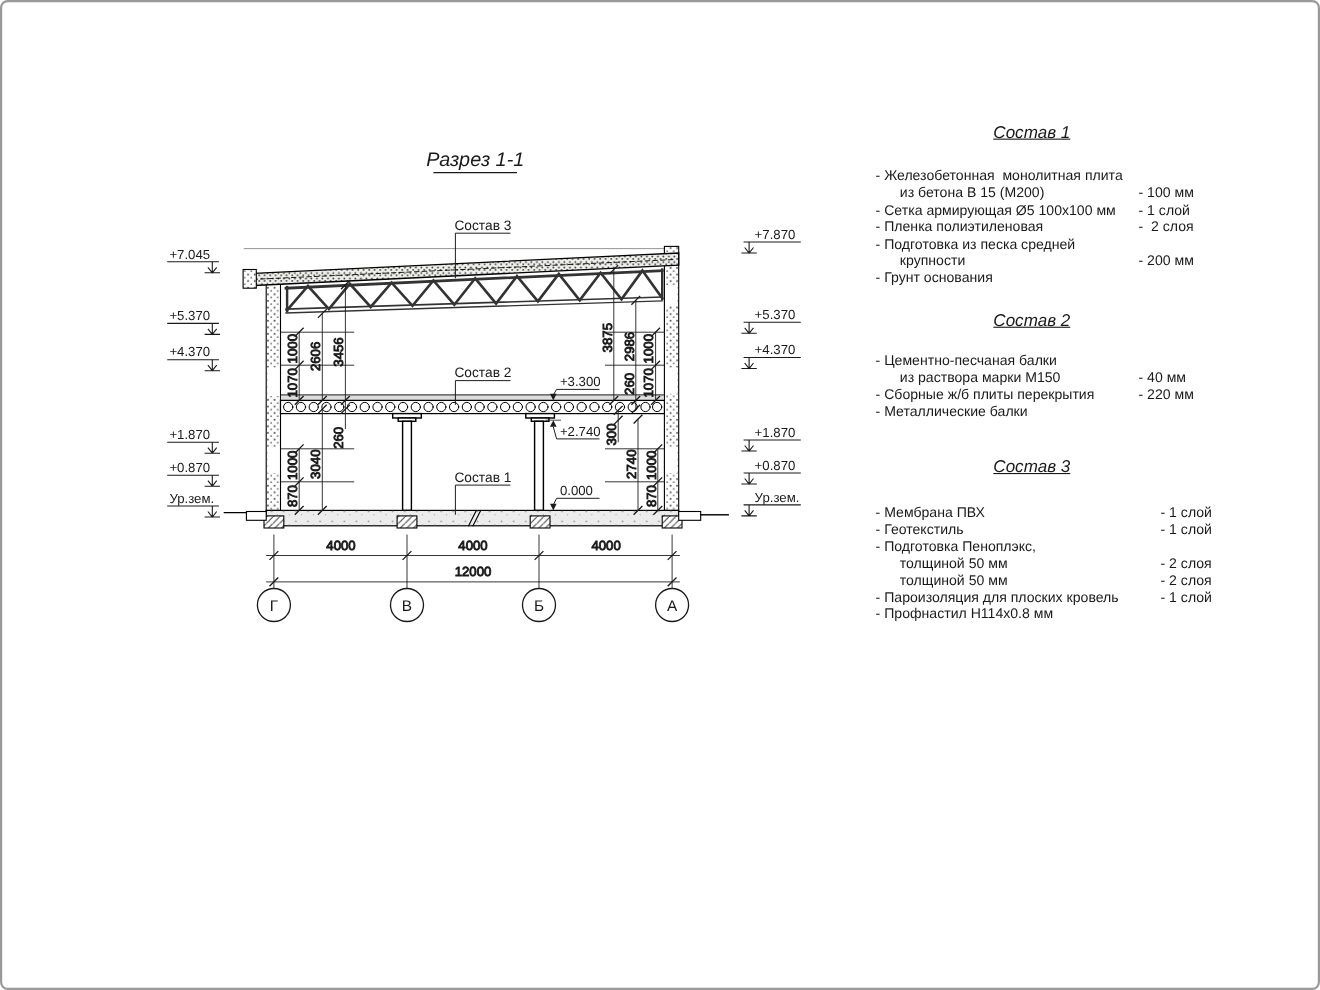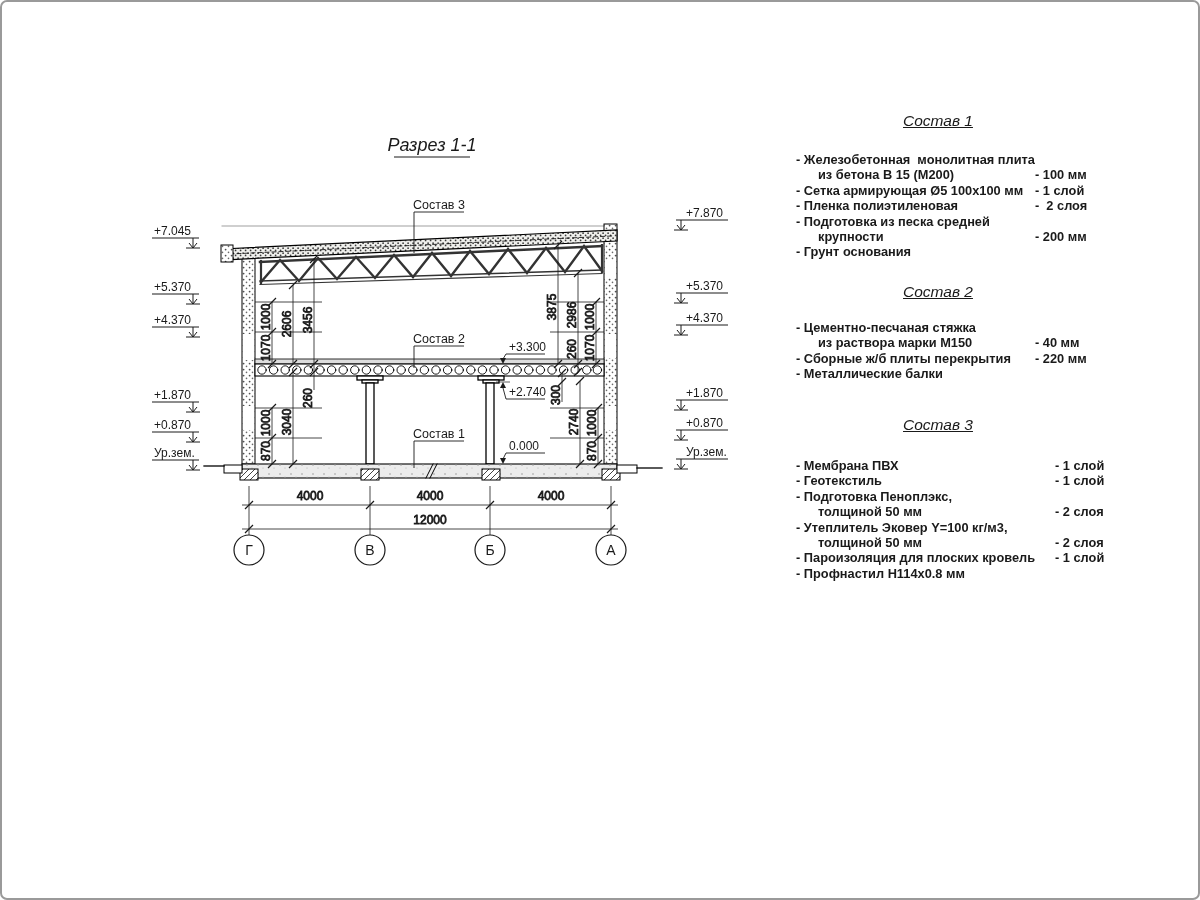--- a/index.html
+++ b/index.html
@@ -11,21 +11,21 @@
   .axistext{font-size:14px;}
   .levtext{font-size:12px;}
   .callout{font-size:12.5px;}
   .titletext{font-size:18px;font-style:italic;}
   
   #comp-panel{position:absolute;left:780px;top:0;width:418px;}
   .comp-section{position:absolute;left:0;width:418px;}
   .comp-heading{width:312px;text-align:center;font-size:15.5px;font-style:italic;
                 text-decoration:underline;}
   .comp-rows{position:absolute;left:0;top:40px;width:418px;}
-  .comp-row{position:relative;height:15.4px;line-height:15.4px;font-size:12.8px;white-space:pre;font-weight:bold;}
+  .comp-row{position:relative;height:15.4px;line-height:15.4px;font-size:12.8px;white-space:pre;}
   .comp-row .t{position:absolute;left:14px;top:0;}
   .comp-row.cont .t{left:36px;}
   .comp-row .v{position:absolute;left:253px;top:0;}
   .comp-3 .comp-row .v{left:273px;}
 </style>
 </head>
 <body>
 
 <div id="page">
 
@@ -318,35 +318,34 @@
       <div class="comp-row"><span class="t">- Пленка полиэтиленовая</span><span class="v">-  2 слоя</span></div>
       <div class="comp-row"><span class="t">- Подготовка из песка средней</span><span class="v"></span></div>
       <div class="comp-row cont"><span class="t">крупности</span><span class="v">- 200 мм</span></div>
       <div class="comp-row"><span class="t">- Грунт основания</span><span class="v"></span></div>
     </div>
   </div>
 
   <div class="comp-section comp-2" style="top:281px;">
     <div class="comp-heading">Состав 2</div>
     <div class="comp-rows" style="top:37px;">
-      <div class="comp-row"><span class="t">- Цементно-песчаная стяжка</span><span class="v"></span></div>
+      <div class="comp-row"><span class="t">- Цементно-песчаная балки</span><span class="v"></span></div>
       <div class="comp-row cont"><span class="t">из раствора марки М150</span><span class="v">- 40 мм</span></div>
       <div class="comp-row"><span class="t">- Сборные ж/б плиты перекрытия</span><span class="v">- 220 мм</span></div>
       <div class="comp-row"><span class="t">- Металлические балки</span><span class="v"></span></div>
     </div>
   </div>
 
   <div class="comp-section comp-3" style="top:414px;">
     <div class="comp-heading">Состав 3</div>
     <div class="comp-rows" style="top:42px;">
       <div class="comp-row"><span class="t">- Мембрана ПВХ</span><span class="v">- 1 слой</span></div>
       <div class="comp-row"><span class="t">- Геотекстиль</span><span class="v">- 1 слой</span></div>
       <div class="comp-row"><span class="t">- Подготовка Пеноплэкс,</span><span class="v"></span></div>
       <div class="comp-row cont"><span class="t">толщиной 50 мм</span><span class="v">- 2 слоя</span></div>
-      <div class="comp-row"><span class="t">- Утеплитель Эковер Y=100 кг/м3,</span><span class="v"></span></div>
       <div class="comp-row cont"><span class="t">толщиной 50 мм</span><span class="v">- 2 слоя</span></div>
       <div class="comp-row"><span class="t">- Пароизоляция для плоских кровель</span><span class="v">- 1 слой</span></div>
       <div class="comp-row"><span class="t">- Профнастил Н114х0.8 мм</span><span class="v"></span></div>
     </div>
   </div>
 
 </div>
 </div>
 
 </body></html>

